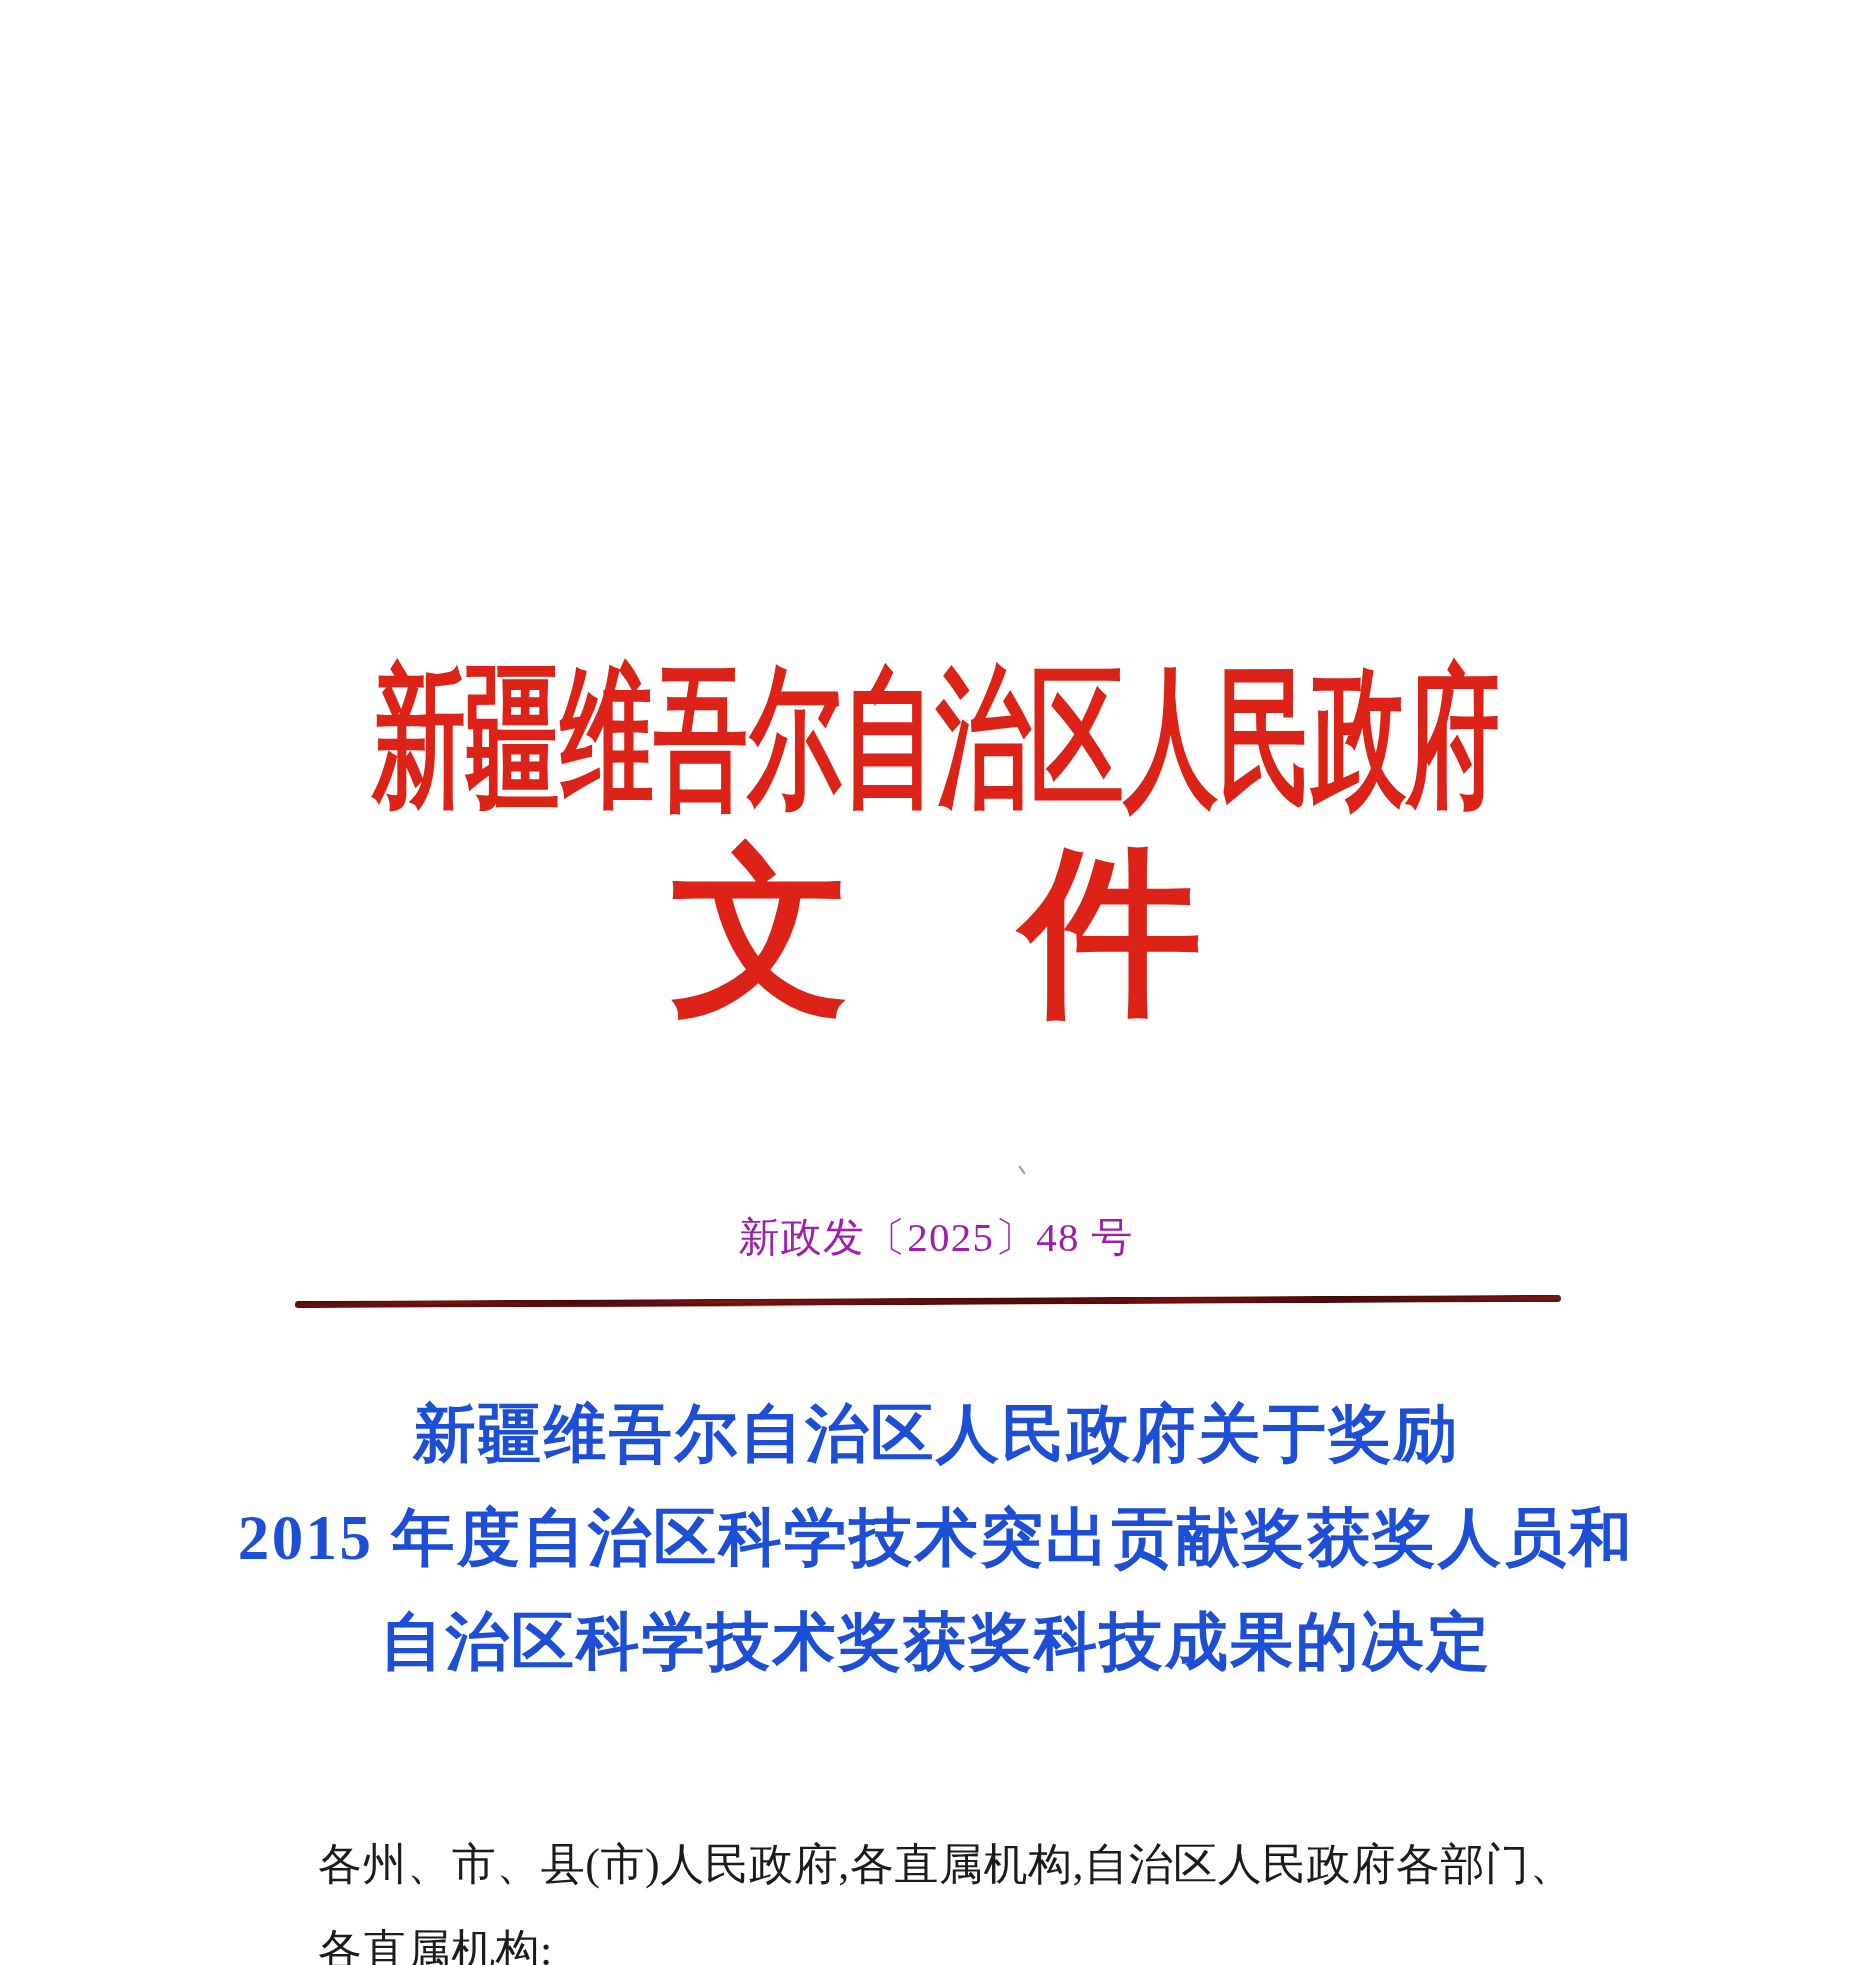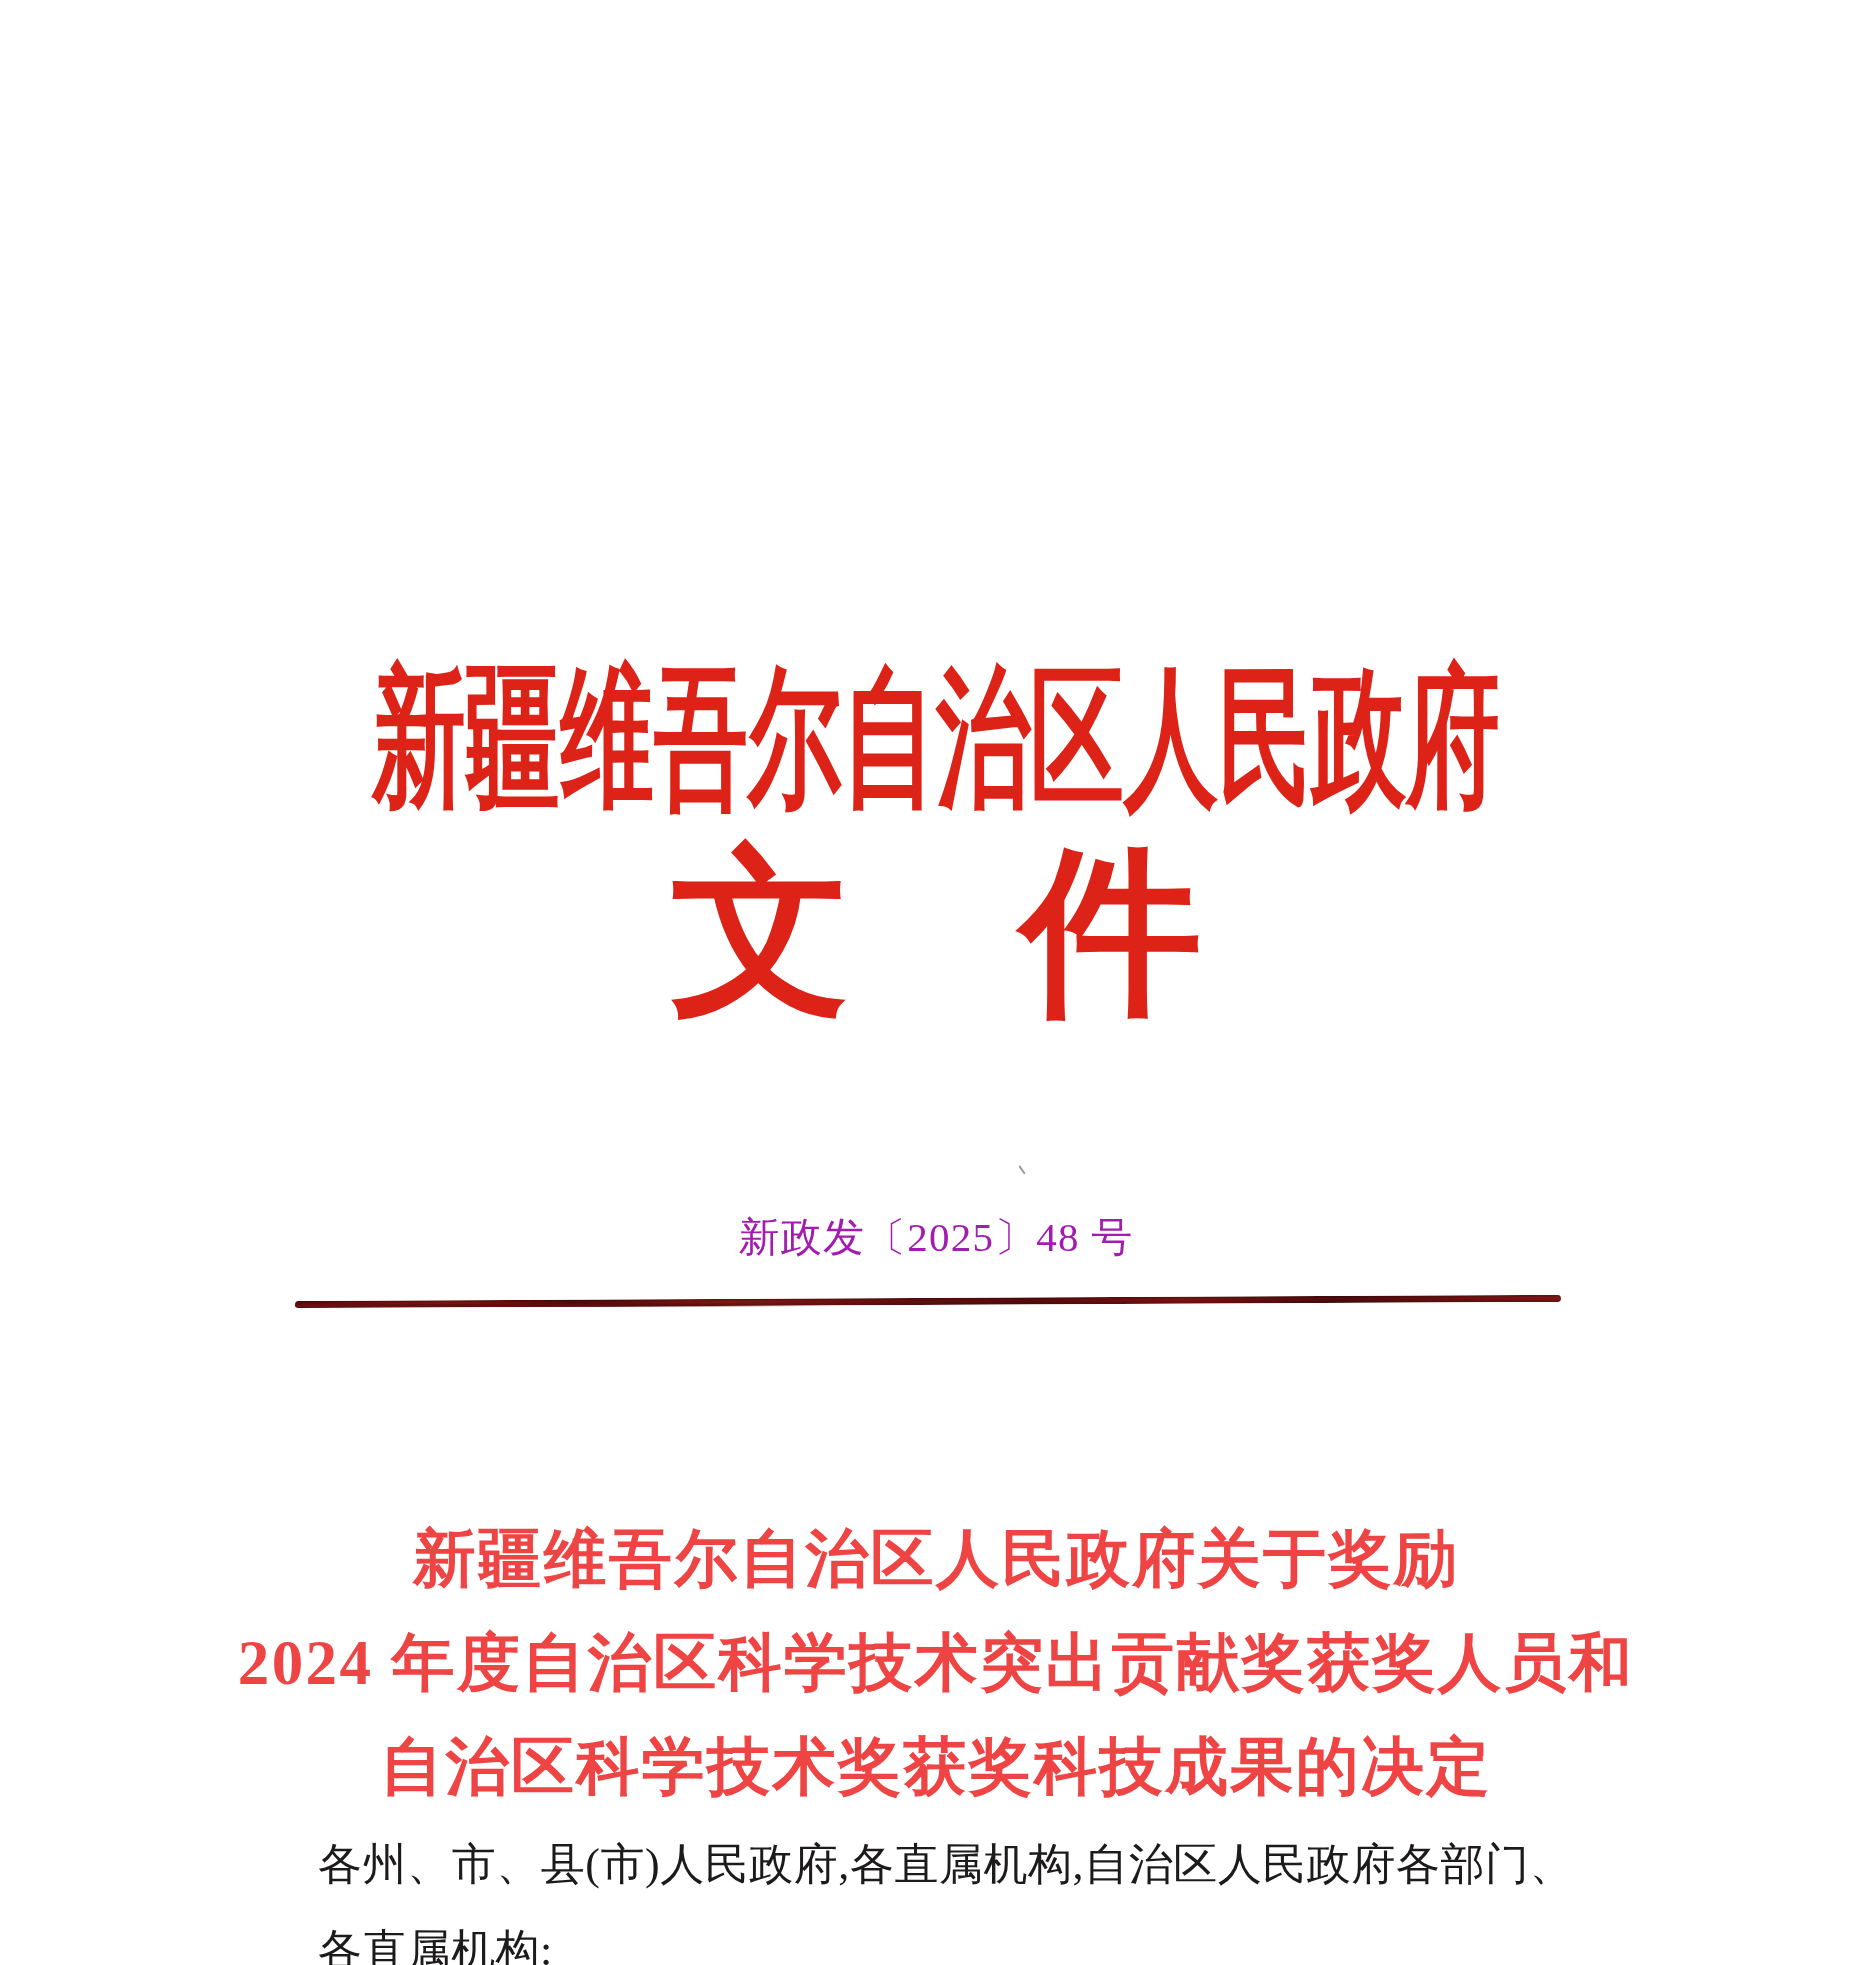--- a/index.html
+++ b/index.html
@@ -66,23 +66,23 @@
     position: absolute; left: 0; top: 3.5px;
     width: 42%; height: 3.1px;
     background: linear-gradient(90deg, #6a0f10 0%, #5d0b0d 60%, rgba(93,11,13,0) 100%);
     border-radius: 2.4px;
     transform: rotate(0.18deg);
   }
 
   
   .title {
     position: absolute;
-    top: 1507px; left: 0; width: 100%;
+    top: 1382px; left: 0; width: 100%;
     font-size: 63px; font-weight: 700;
-    color: #ef4444;
+    color: #1d4ed8;
     line-height: 104px;
     text-align: center;
     letter-spacing: 2.4px;
     white-space: nowrap;
   }
 
   
   .body-block {
     position: absolute;
     top: 1822px; left: 318px; width: 1256px;
@@ -118,21 +118,21 @@
     <span>文</span>
     <span>件</span>
   </div>
 
   <div class="doc-number">新政发〔2025〕48 号</div>
 
   <div class="divider"></div>
 
   <div class="title">
     <div>新疆维吾尔自治区人民政府关于奖励</div>
-    <div>2024 年度自治区科学技术突出贡献奖获奖人员和</div>
+    <div>2015 年度自治区科学技术突出贡献奖获奖人员和</div>
     <div>自治区科学技术奖获奖科技成果的决定</div>
   </div>
 
   <div class="body-block">
     <div class="bl justify">各州、市、县(市)人民政府,各直属机构,自治区人民政府各部门、</div>
     <div class="bl">各直属机构:</div>
 
   </div>
 
   <div class="speck-1"></div>

